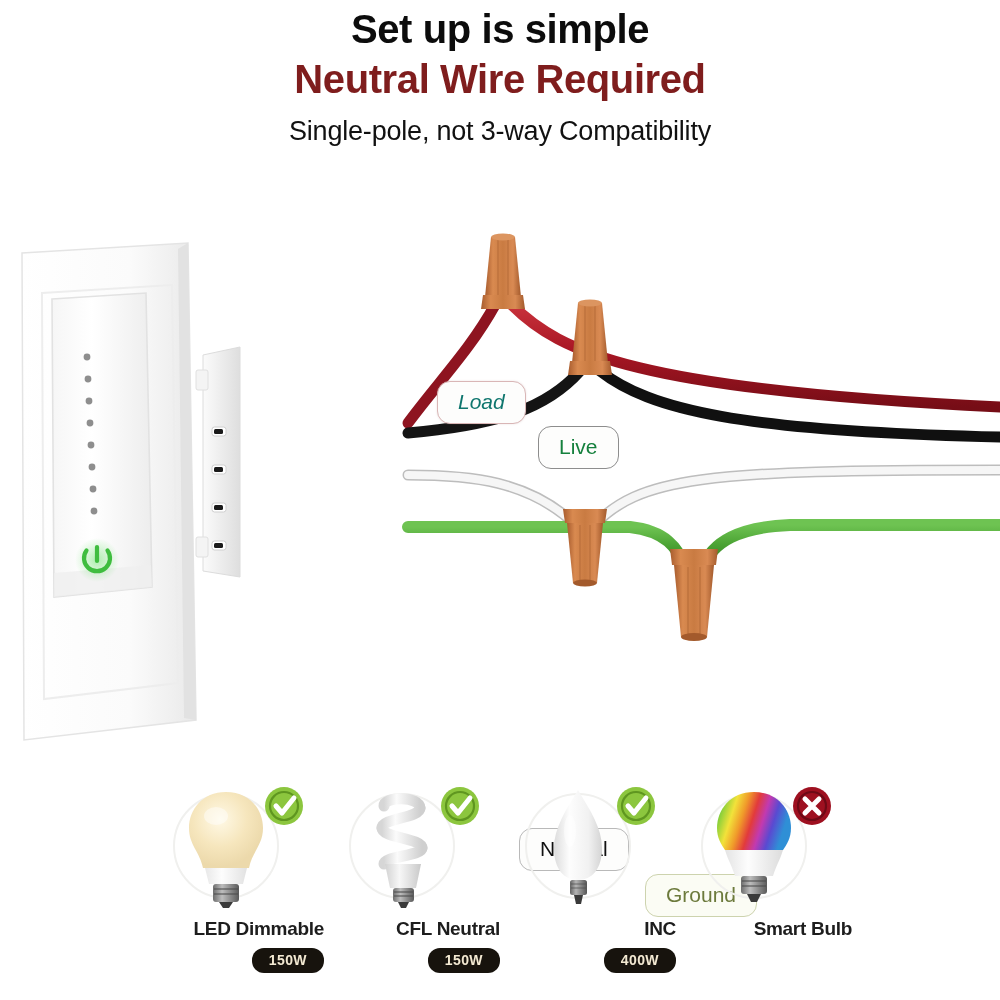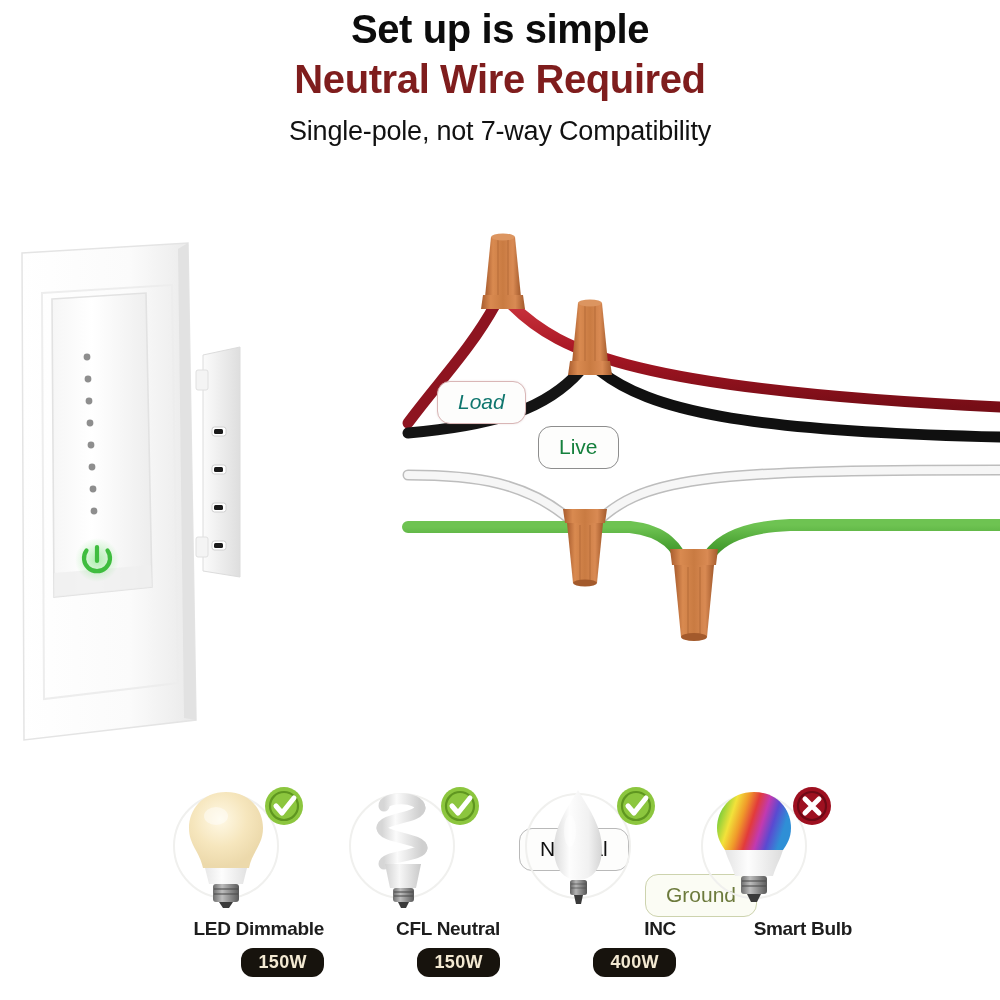--- a/index.html
+++ b/index.html
@@ -124,38 +124,38 @@
     font-weight: bold;
     color: #1d1d1d;
     margin-top: 2px;
     letter-spacing: -0.3px;
     white-space: nowrap;
   }
   .watt-badge {
     margin-top: 8px;
     background: #17130d;
     color: #f3e9d2;
-    font-size: 18px;
+    font-size: 14px;
     font-weight: bold;
     letter-spacing: 0.4px;
     padding: 5px 17px 6px 17px;
     border-radius: 12px;
     line-height: 1;
   }
   .watt-badge.empty { visibility: hidden; }
 </style>
 </head>
 <body>
 
 <div id="page">
 
   <div class="heading-block">
     <div class="headline-1">Set up is simple</div>
     <div class="headline-2">Neutral Wire Required</div>
-    <div class="subhead">Single-pole, not 7-way Compatibility</div>
+    <div class="subhead">Single-pole, not 3-way Compatibility</div>
   </div>
 
   <div id="diagram">
     <svg width="1000" height="600" viewBox="0 0 1000 600">
       <defs>
         <linearGradient id="plateGrad" x1="0" y1="0" x2="1" y2="0">
           <stop offset="0%" stop-color="#ffffff"></stop>
           <stop offset="62%" stop-color="#fbfbfb"></stop>
           <stop offset="100%" stop-color="#e9e9e9"></stop>
         </linearGradient>

